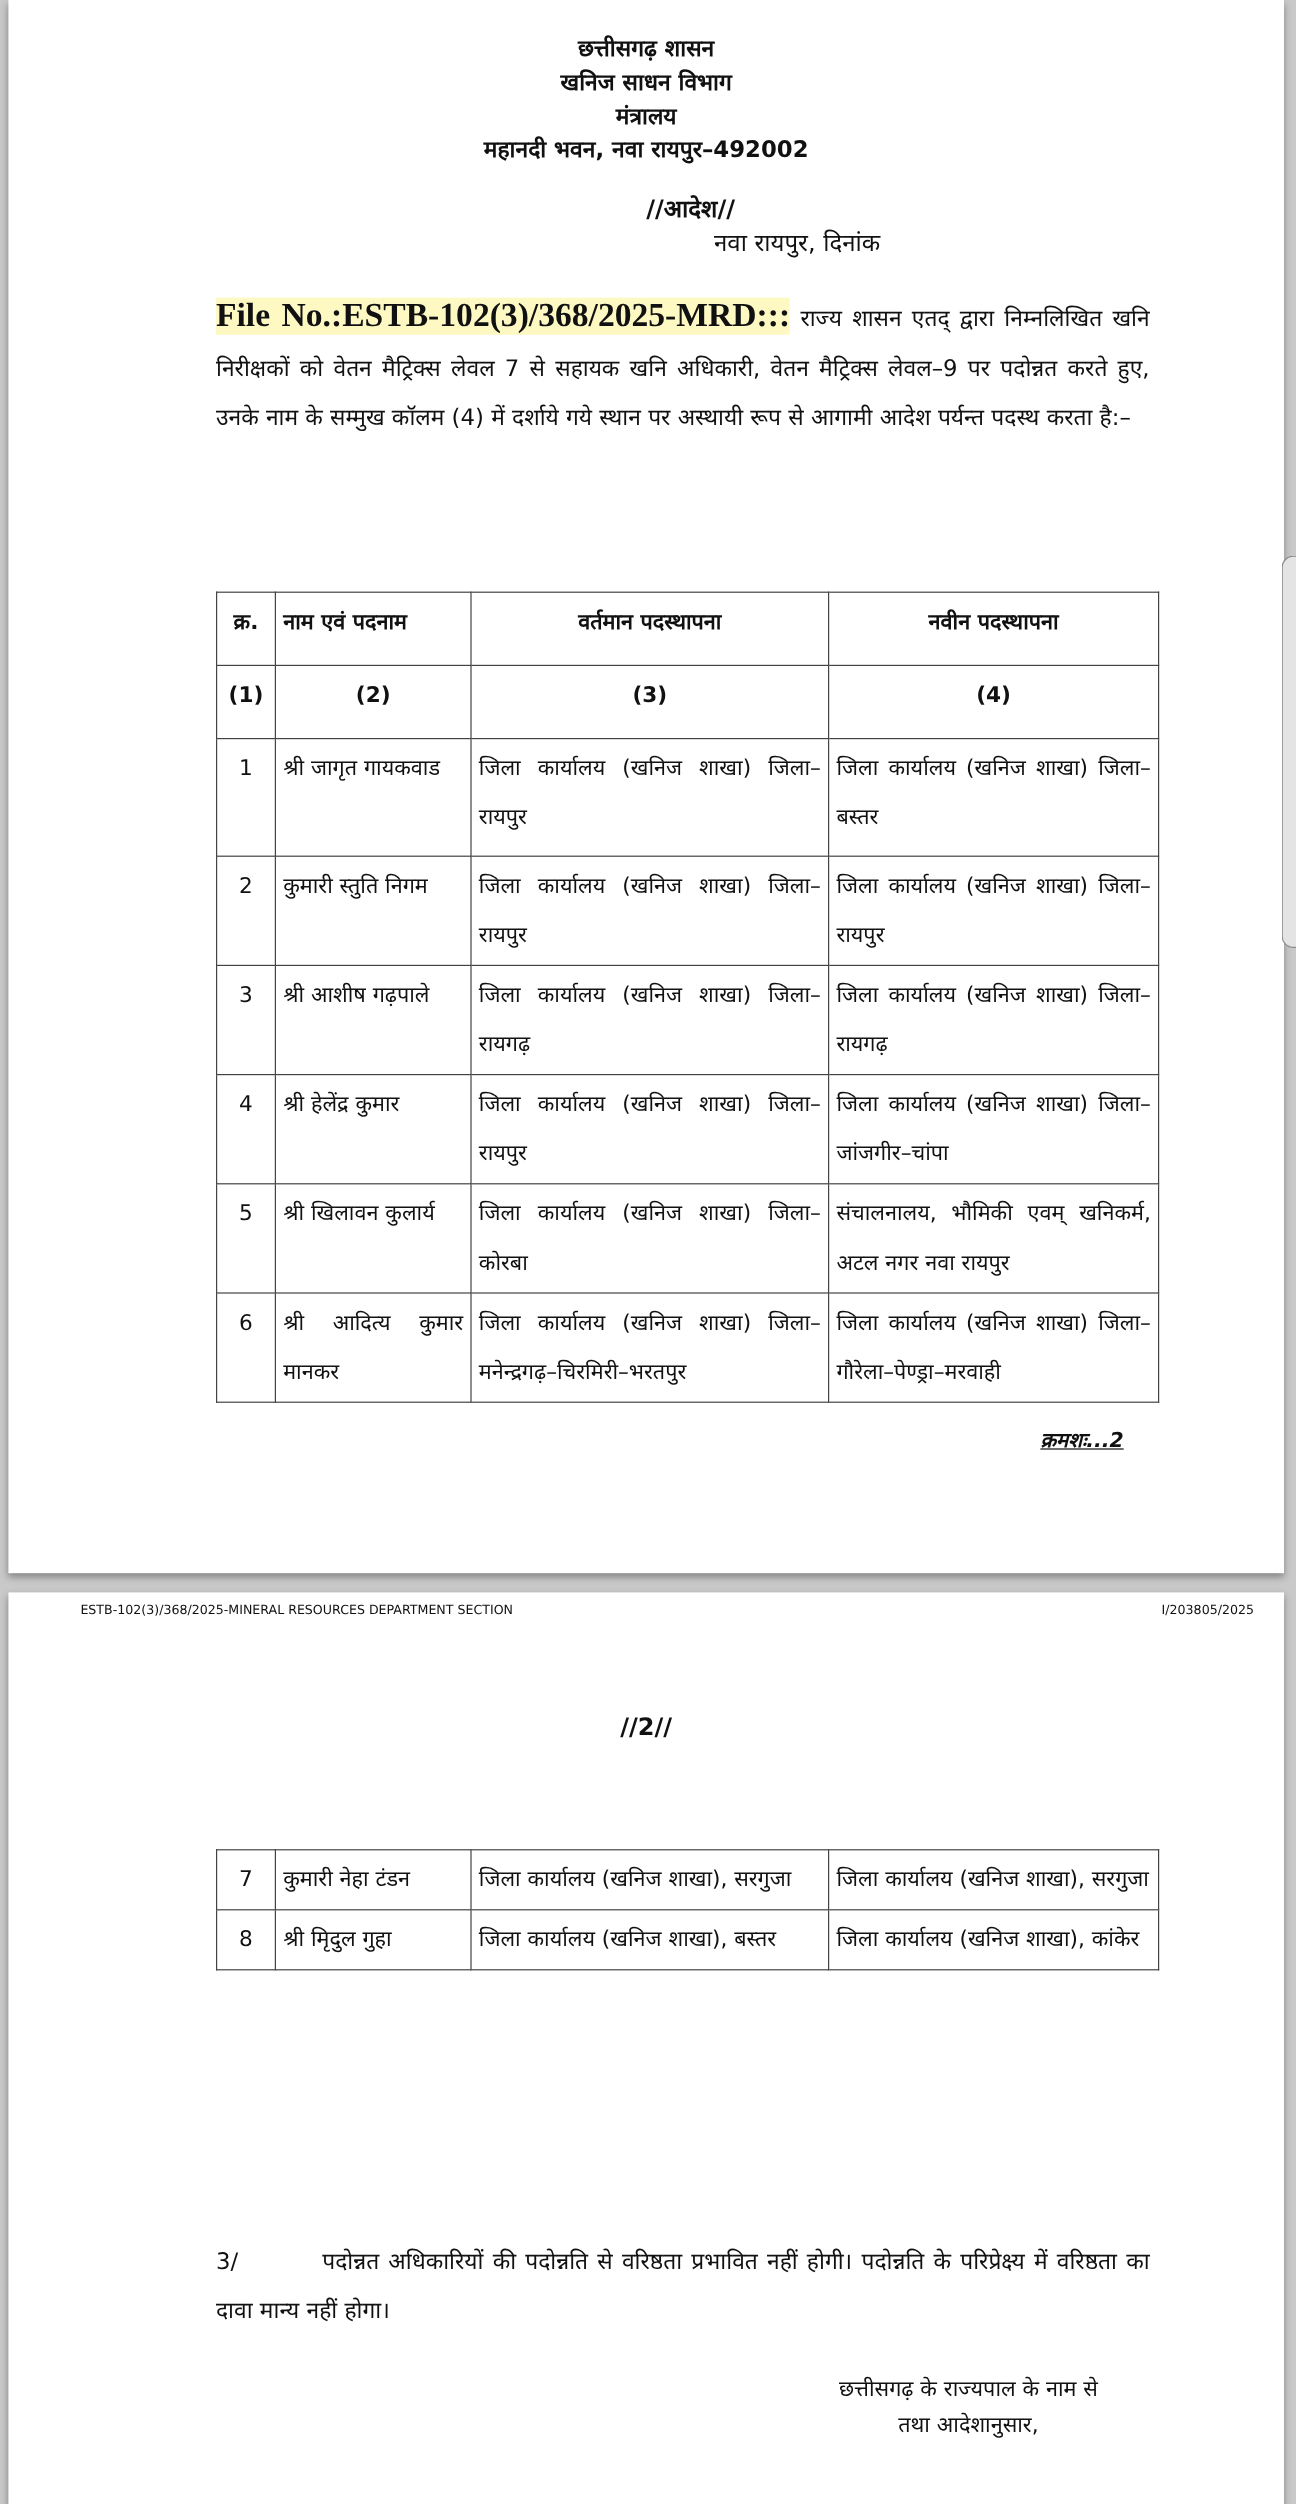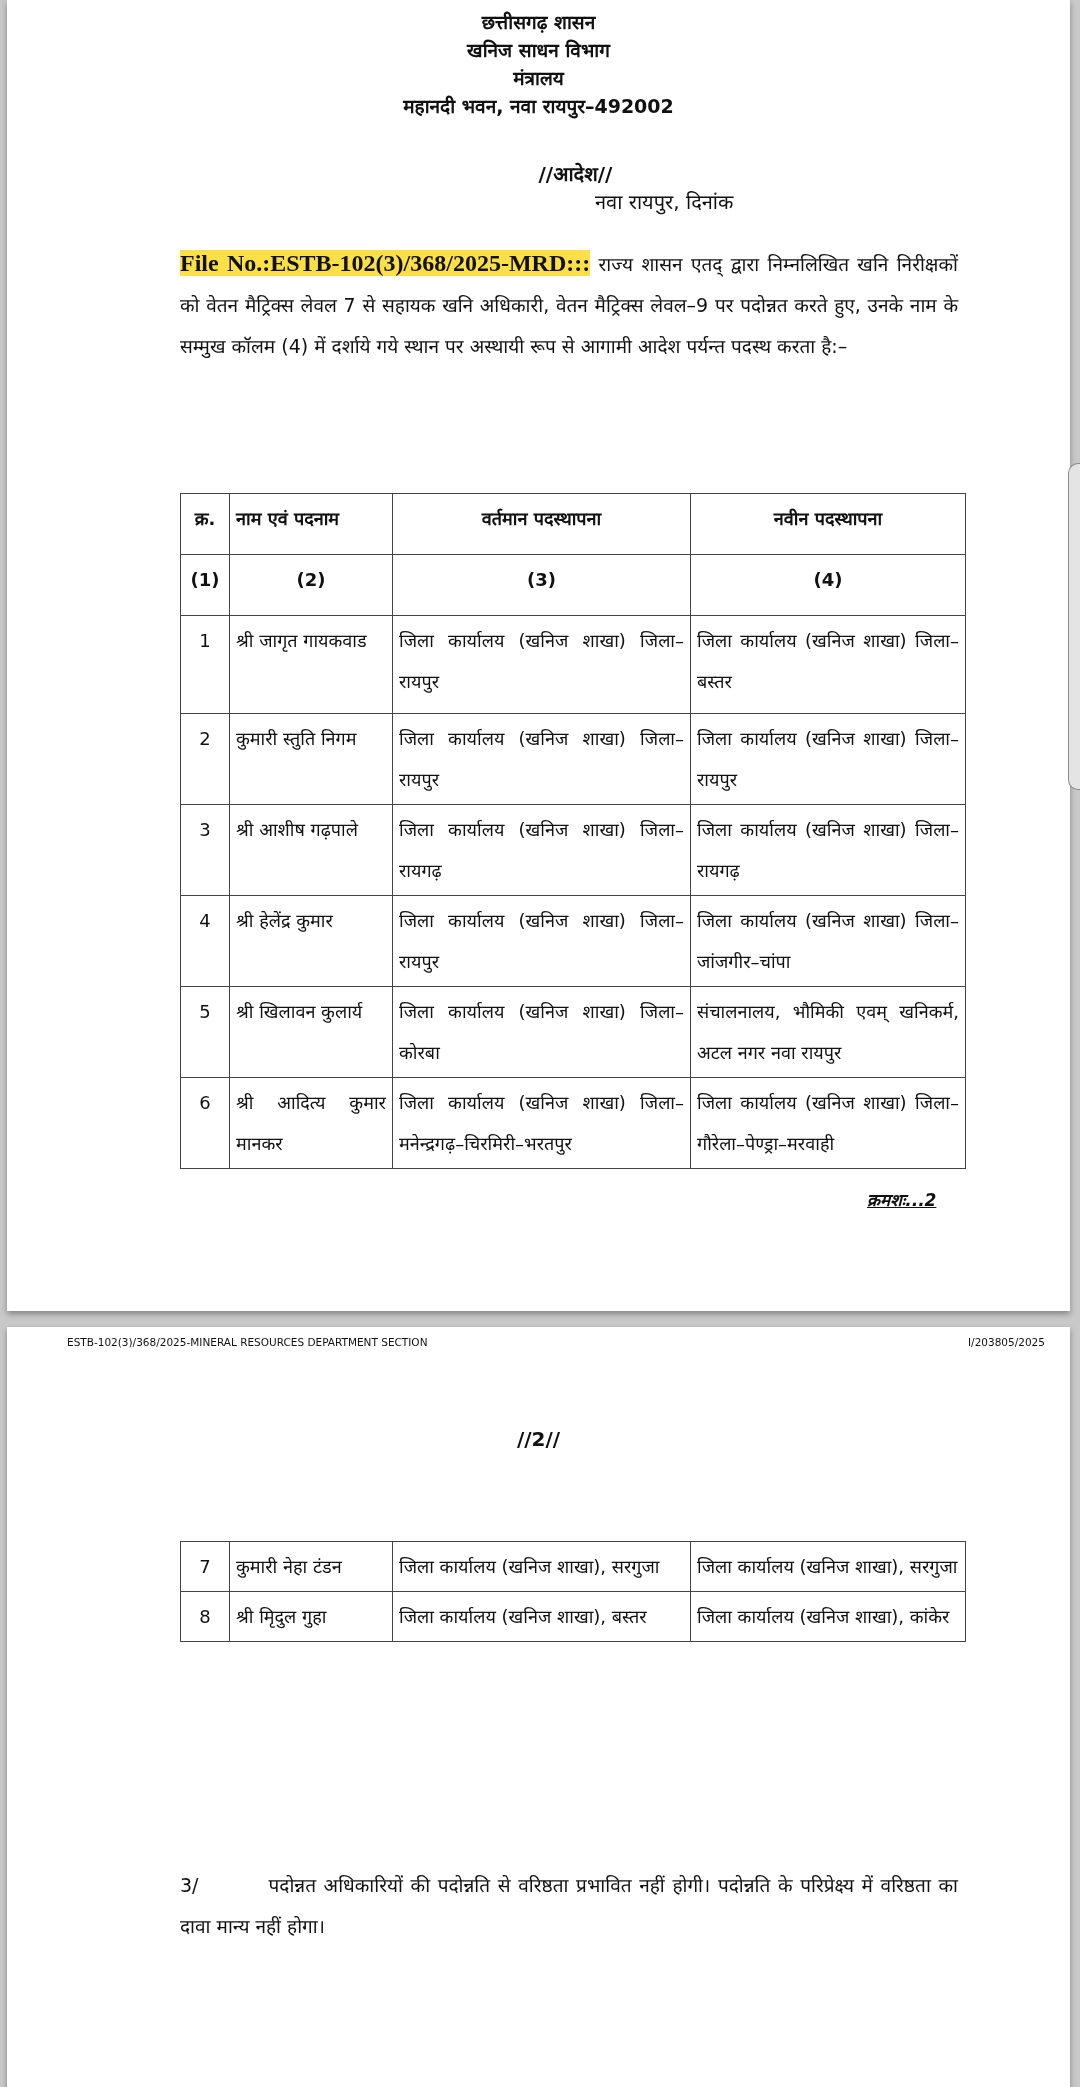--- a/index.html
+++ b/index.html
@@ -21,21 +21,21 @@
   .center { position: absolute; left: 0; width: 100%; text-align: center; }
   .hdr { font-family: "DejaVu Sans", "Liberation Sans", sans-serif; font-weight: bold; font-size: 19px; line-height: 28px; }
   .aadesh { font-family: "DejaVu Sans", sans-serif; font-weight: bold; font-size: 20px; padding-left: 37px; }
   .place { position: absolute; left: 588px; font-family: "DejaVu Sans", sans-serif; font-weight: normal; font-size: 20px; }
 
   .para {
     position: absolute; left: 173px; width: 778px;
     font-family: "DejaVu Sans", sans-serif; font-size: 19px; line-height: 41px;
     text-align: justify;
   }
-  .fileno { font-family: "Liberation Serif", serif; font-weight: bold; background: #fde047; font-size: 24px; }
+  .fileno { font-family: "Liberation Serif", serif; font-weight: bold; background: #fef9c3; font-size: 28px; }
 
   table.order {
     position: absolute; left: 173px; width: 786px;
     border-collapse: collapse;
     font-family: "DejaVu Sans", sans-serif; font-size: 18px; margin-top: 42px;
   }
   table.order td {
     border: 1.5px solid #444; vertical-align: top; padding: 4px 6px;
     line-height: 41px;
   }
@@ -55,21 +55,21 @@
   .scrollbar {
     position: absolute; left: 1068px; top: 463px; width: 14px; height: 325px;
     border: 1.5px solid #8a8a8a; border-radius: 10px 0 0 10px;
     background: #e4e4e4; border-right: none;
   }
 </style>
 </head>
 <body>
 
 <div class="page" id="page1">
-  <div class="center hdr" style="top:8px;">
+  <div class="center hdr" style="top:27px;">
     <div>छत्तीसगढ़ शासन</div>
     <div>खनिज साधन विभाग</div>
     <div>मंत्रालय</div>
     <div>महानदी भवन, नवा रायपुर–492002</div>
   </div>
 
   <div class="center aadesh" style="top:160px;">//आदेश//</div>
   <div class="place" style="top:188px;">नवा रायपुर, दिनांक</div>
 
   <div class="para" style="top:243px;">
@@ -153,15 +153,19 @@
       <td class="c4">जिला कार्यालय (खनिज शाखा), कांकेर</td>
     </tr>
   </tbody>
     </table>
 
 
   <div class="para" style="top:538px;">
     <span>3/</span><span style="display:inline-block;width:70px;"></span><span>पदोन्नत अधिकारियों की पदोन्नति से वरिष्ठता प्रभावित नहीं होगी। पदोन्नति के परिप्रेक्ष्य में वरिष्ठता का दावा मान्य नहीं होगा।</span>
   </div>
 
+  <div class="sign" style="top:650px;">
+    <div>छत्तीसगढ़ के राज्यपाल के नाम से</div>
+    <div>तथा आदेशानुसार,</div>
+  </div>
 </div>
 
 <div class="scrollbar"></div>
 
 </body></html>

